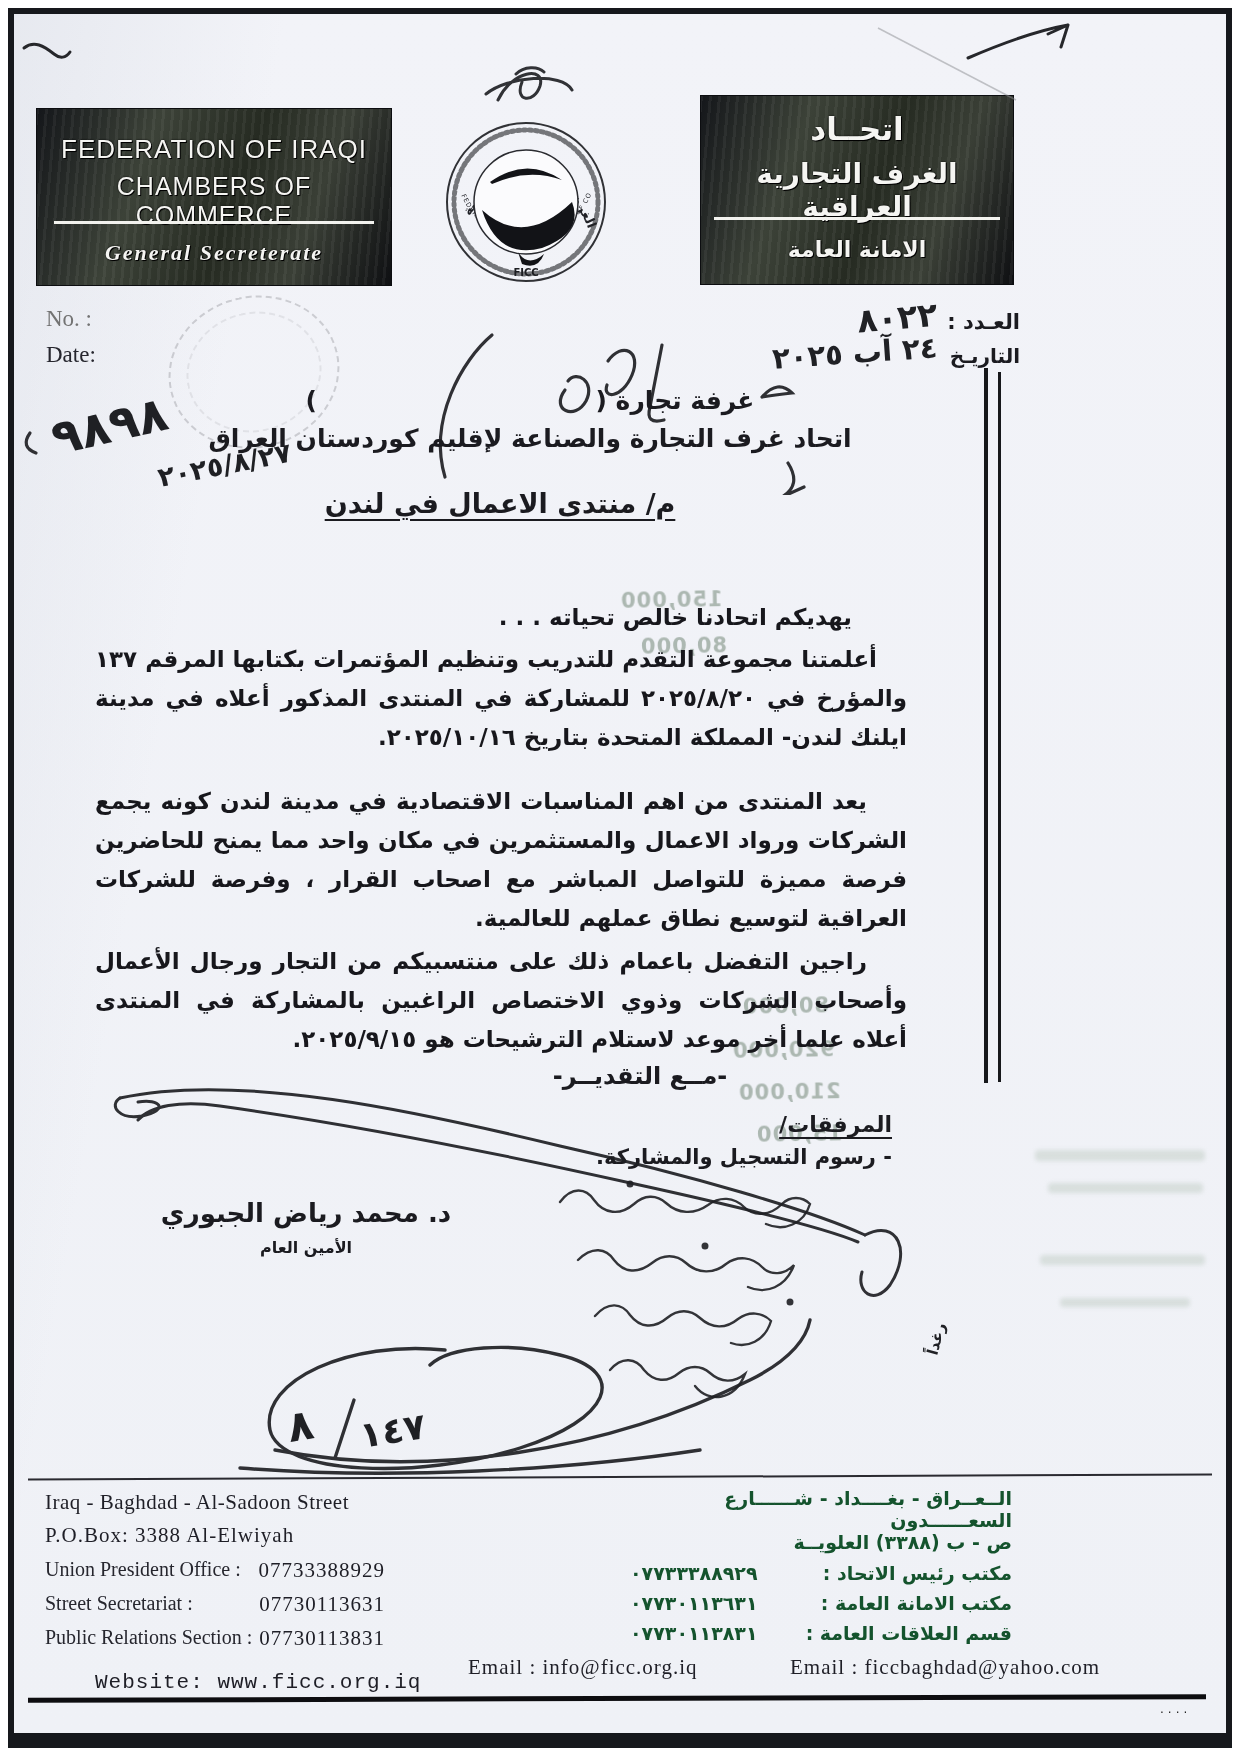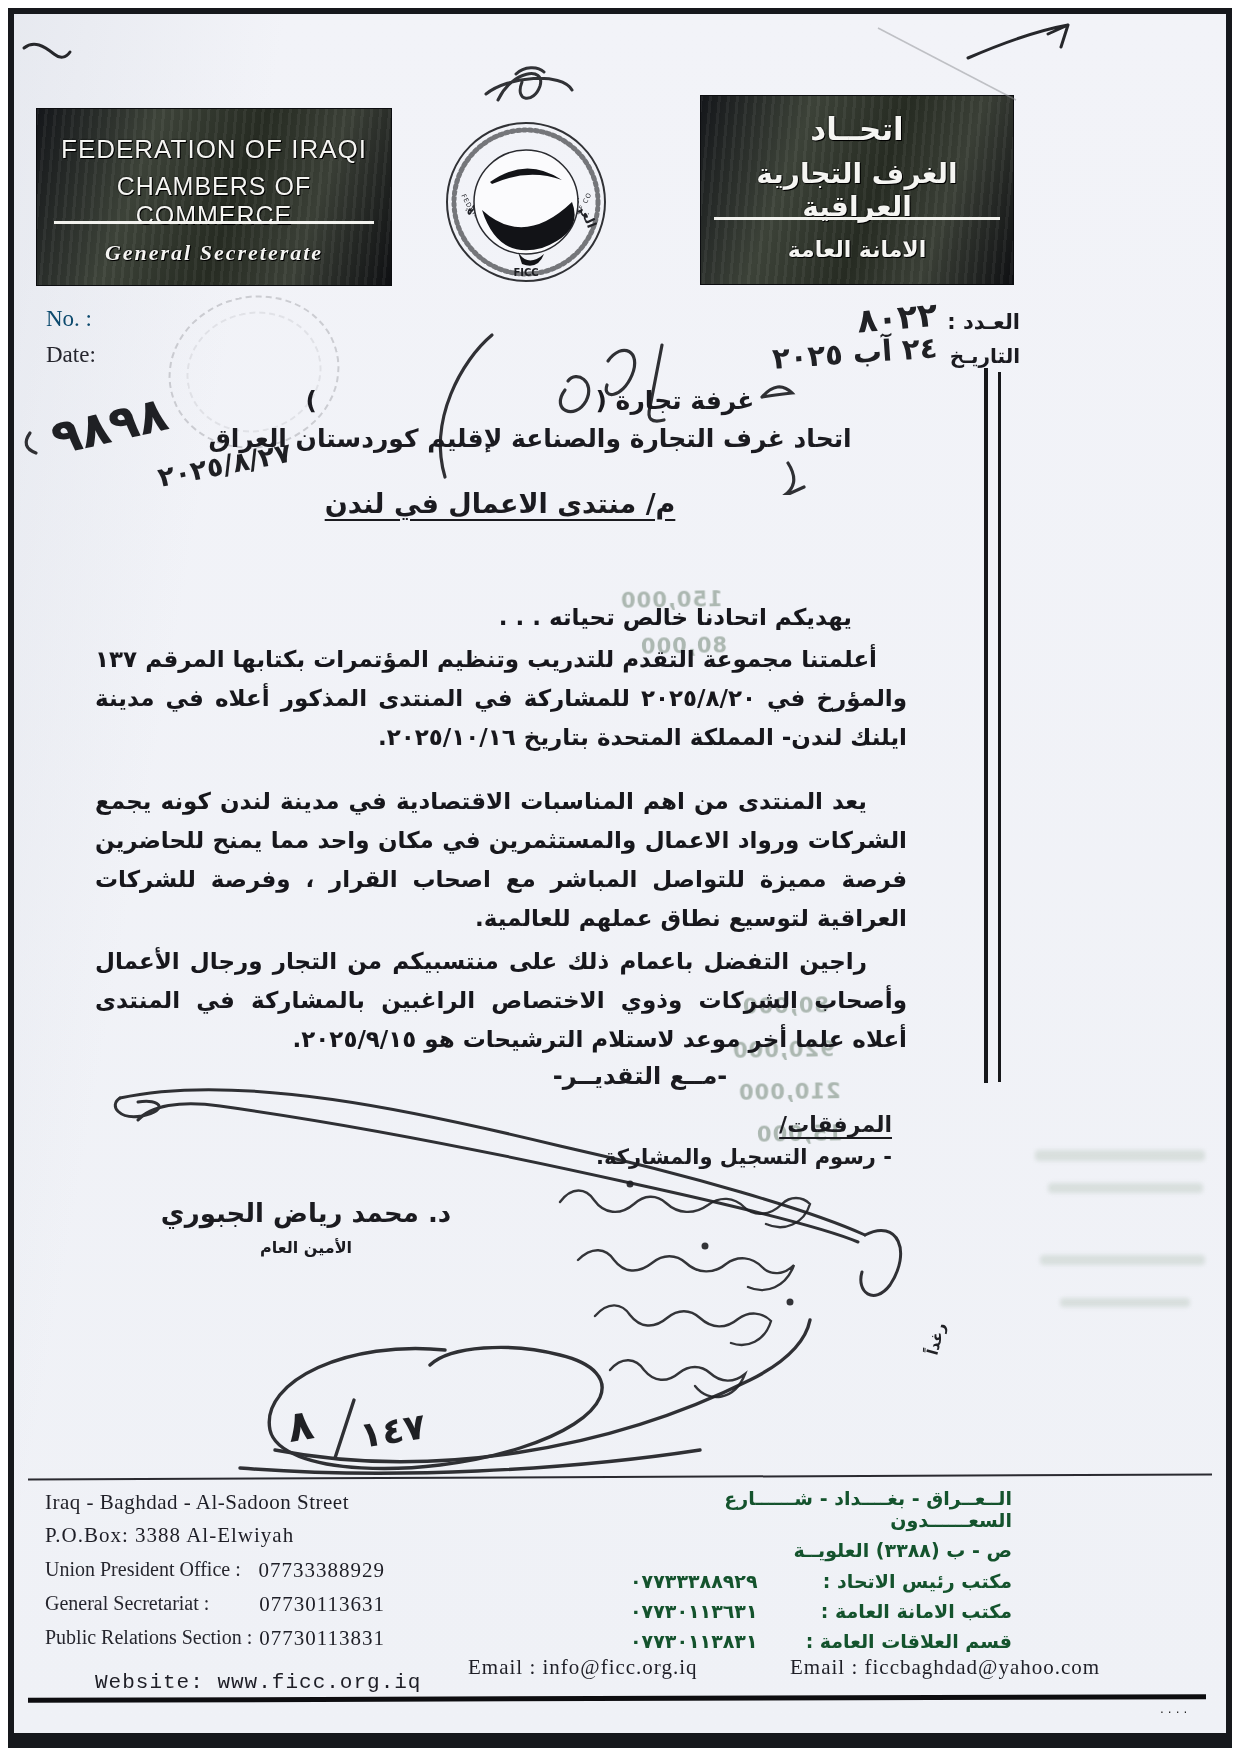--- a/index.html
+++ b/index.html
@@ -88,21 +88,21 @@
   </div>
 
   <svg class="abs" style="left:0;top:0;" width="1240" height="120">
     <g stroke="#26272b" stroke-width="3" fill="none" stroke-linecap="round">
       <path d="M968,58 C1005,42 1040,30 1068,25 l-20,9 m20,-9 l-7,22"></path>
       <path d="M24,48 c10,-8 20,-2 30,6 c6,5 12,4 16,-2"></path>
     </g>
     <path d="M878,28 L1016,100" stroke="#8b8d92" stroke-width="1.5" opacity="0.5" fill="none"></path>
   </svg>
 
-  <div class="serifEn abs" style="left:46px;top:306px;font-size:23px;color:#0c4a6e;">No. :</div>
+  <div class="serifEn abs" style="left:46px;top:306px;font-size:23px;color:#737373;">No. :</div>
   <div class="serifEn abs" style="left:46px;top:342px;font-size:23px;color:#26262e;">Date:</div>
 
   <div class="ar abs" style="left:770px;top:298px;width:250px;display:flex;justify-content:flex-start;gap:10px;align-items:baseline;">
     <span style="font-size:21px;font-weight:bold;">العـدد :</span>
     <span class="hand" style="font-size:33px;letter-spacing:6px;transform:rotate(-5deg);display:inline-block;">٨٠٢٢</span>
   </div>
   <div class="ar abs" style="left:740px;top:336px;width:280px;display:flex;justify-content:flex-start;gap:12px;align-items:baseline;">
     <span style="font-size:20px;font-weight:bold;">التاريـخ</span>
     <span class="hand" style="font-size:29px;letter-spacing:3px;transform:rotate(-4deg);display:inline-block;">٢٤ آب ٢٠٢٥</span>
   </div>
@@ -178,32 +178,32 @@
   <div class="abs" style="left:28px;top:1476px;width:1184px;height:2px;background:#2a2a30;transform:rotate(-0.25deg);"></div>
 
   <div class="abs" style="left:45px;top:1490px;width:340px;">
     <div class="ftval" style="font-size:21px;letter-spacing:.5px;">Iraq - Baghdad - Al-Sadoon Street</div>
     <div class="ftval" style="font-size:21px;margin-top:8px;">P.O.Box: 3388 Al-Elwiyah</div>
     <div style="display:flex;justify-content:space-between;margin-top:10px;">
       <span class="ftlabel">Union President Office :</span>
       <span class="ftval">07733388929</span>
     </div>
     <div style="display:flex;justify-content:space-between;margin-top:9px;">
-      <span class="ftlabel">General Secretariat :</span>
+      <span class="ftlabel">Street Secretariat :</span>
       <span class="ftval">07730113631</span>
     </div>
     <div style="display:flex;justify-content:space-between;margin-top:9px;">
       <span class="ftlabel">Public Relations Section :</span>
       <span class="ftval">07730113831</span>
     </div>
   </div>
 
   <div class="ar abs" style="left:630px;top:1487px;width:382px;text-align:right;">
     <div class="arft" style="letter-spacing:1px;">الــعــراق - بغــــداد - شــــــارع السعــــــدون</div>
-    <div class="arft" style="margin-top:8px;">ص - ب (٣٣٨٨) العلويــة</div>
+    <div class="arft" style="">ص - ب (٣٣٨٨) العلويــة</div>
     <div style="display:flex;flex-direction:row;justify-content:space-between;margin-top:9px;">
       <span class="arft">مكتب رئيس الاتحاد :</span>
       <span class="arft">٠٧٧٣٣٣٨٨٩٢٩</span>
     </div>
     <div style="display:flex;flex-direction:row;justify-content:space-between;margin-top:8px;">
       <span class="arft">مكتب الامانة العامة :</span>
       <span class="arft">٠٧٧٣٠١١٣٦٣١</span>
     </div>
     <div style="display:flex;flex-direction:row;justify-content:space-between;margin-top:8px;">
       <span class="arft">قسم العلاقات العامة :</span>

